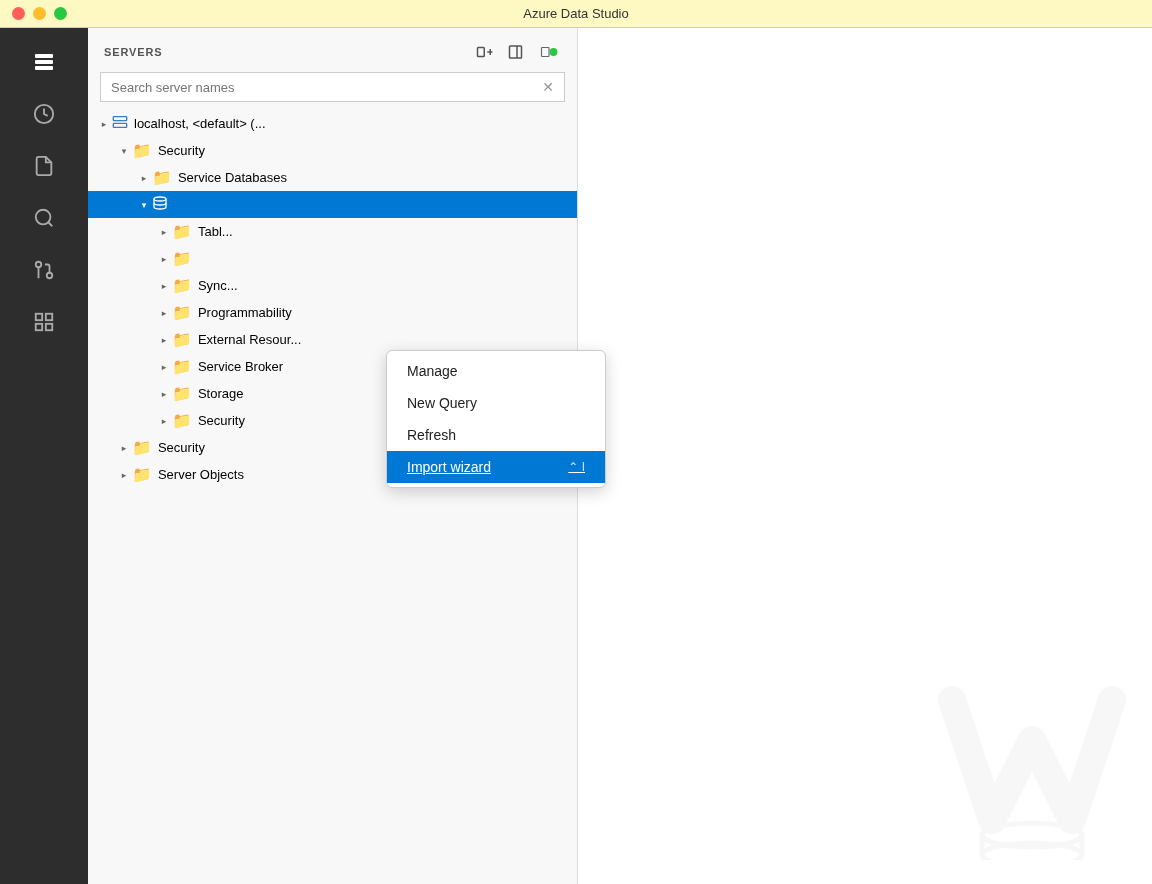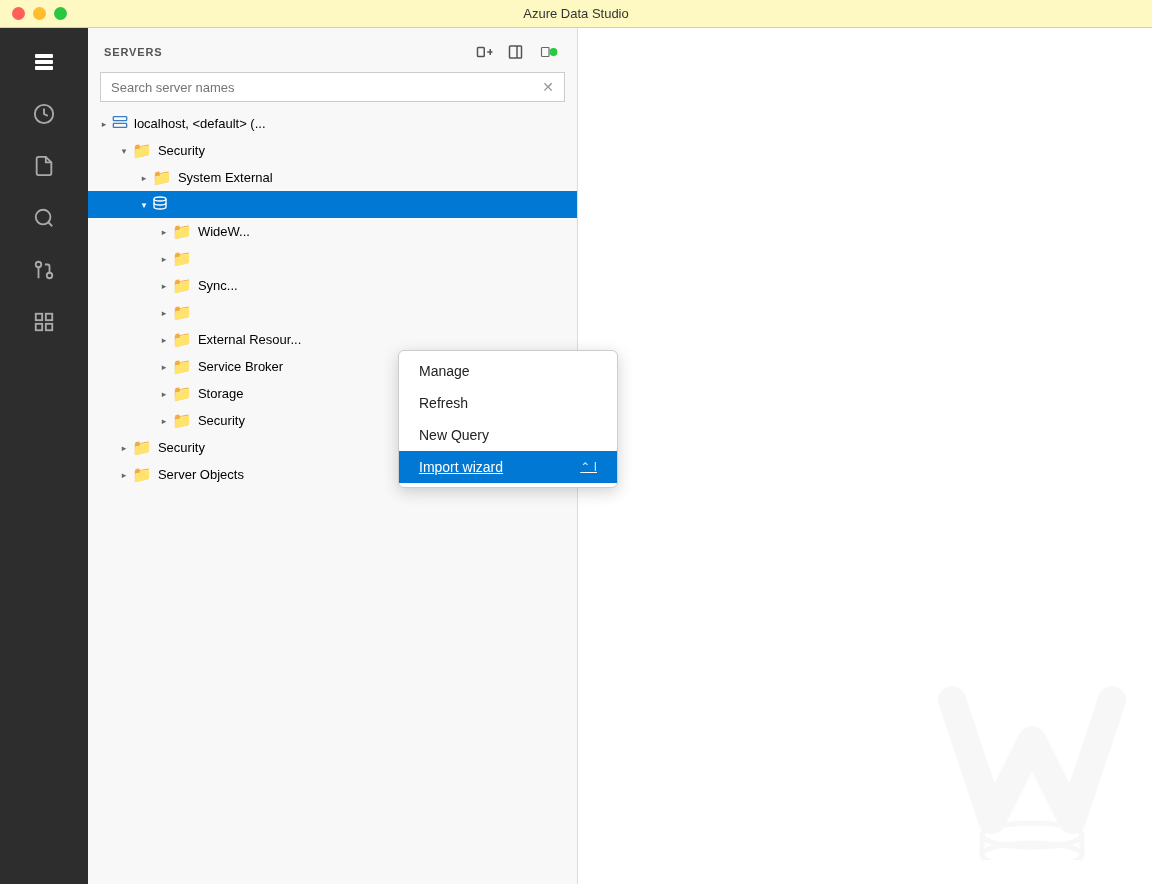--- a/index.html
+++ b/index.html
@@ -197,21 +197,21 @@
     
     .indent-0 { padding-left: 8px; }
     .indent-1 { padding-left: 28px; }
     .indent-2 { padding-left: 48px; }
     .indent-3 { padding-left: 68px; }
 
     
     .context-menu {
       position: absolute;
       top: 322px;
-      left: 310px;
+      left: 298px;
       background: white;
       border: 1px solid #ccc;
       border-radius: 6px;
       box-shadow: 0 4px 16px rgba(0,0,0,0.18);
       min-width: 220px;
       z-index: 100;
       padding: 4px 0;
     }
 
     .context-menu-item {
@@ -387,54 +387,55 @@
 
       <div class="tree-item indent-1">
         <span class="tree-arrow">▾</span>
         <span class="tree-icon folder-icon">📁</span>
         <span class="tree-label">Security</span>
       </div>
 
       <div class="tree-item indent-2">
         <span class="tree-arrow">▸</span>
         <span class="tree-icon folder-icon">📁</span>
-        <span class="tree-label">System External</span>
+        <span class="tree-label">Service Databases</span>
       </div>
 
       <div class="tree-item indent-2 selected">
         <span class="tree-arrow">▾</span>
         <span class="tree-icon db-icon">
           <svg width="16" height="16" viewBox="0 0 24 24" fill="none" stroke="white" stroke-width="2">
             <ellipse cx="12" cy="6" rx="9" ry="3"></ellipse>
             <path d="M3 6v6c0 1.66 4.03 3 9 3s9-1.34 9-3V6"></path>
             <path d="M3 12v6c0 1.66 4.03 3 9 3s9-1.34 9-3v-6"></path>
           </svg>
         </span>
       </div>
 
       <div class="tree-item indent-3">
         <span class="tree-arrow">▸</span>
         <span class="tree-icon folder-icon">📁</span>
-        <span class="tree-label">WideW...</span>
+        <span class="tree-label">Tabl...</span>
       </div>
 
       <div class="tree-item indent-3">
         <span class="tree-arrow">▸</span>
         <span class="tree-icon folder-icon">📁</span>
       </div>
 
       <div class="tree-item indent-3">
         <span class="tree-arrow">▸</span>
         <span class="tree-icon folder-icon">📁</span>
         <span class="tree-label">Sync...</span>
       </div>
 
       <div class="tree-item indent-3">
         <span class="tree-arrow">▸</span>
         <span class="tree-icon folder-icon">📁</span>
+        <span class="tree-label">Programmability</span>
       </div>
 
       <div class="tree-item indent-3">
         <span class="tree-arrow">▸</span>
         <span class="tree-icon folder-icon">📁</span>
         <span class="tree-label">External Resour...</span>
       </div>
 
       <div class="tree-item indent-3">
         <span class="tree-arrow">▸</span>
@@ -467,25 +468,25 @@
       </div>
 
     </div>
 
     <div class="context-menu">
       <div class="context-menu-item">
         <span>Manage</span>
         <span class="menu-shortcut"></span>
       </div>
       <div class="context-menu-item">
+        <span>New Query</span>
+        <span class="menu-shortcut"></span>
+      </div>
+      <div class="context-menu-item">
         <span>Refresh</span>
-        <span class="menu-shortcut"></span>
-      </div>
-      <div class="context-menu-item">
-        <span>New Query</span>
         <span class="menu-shortcut"></span>
       </div>
       <div class="context-menu-item highlighted">
         <span>Import wizard</span>
         <span class="menu-shortcut">⌃ I</span>
       </div>
     </div>
 
   </div>
 

